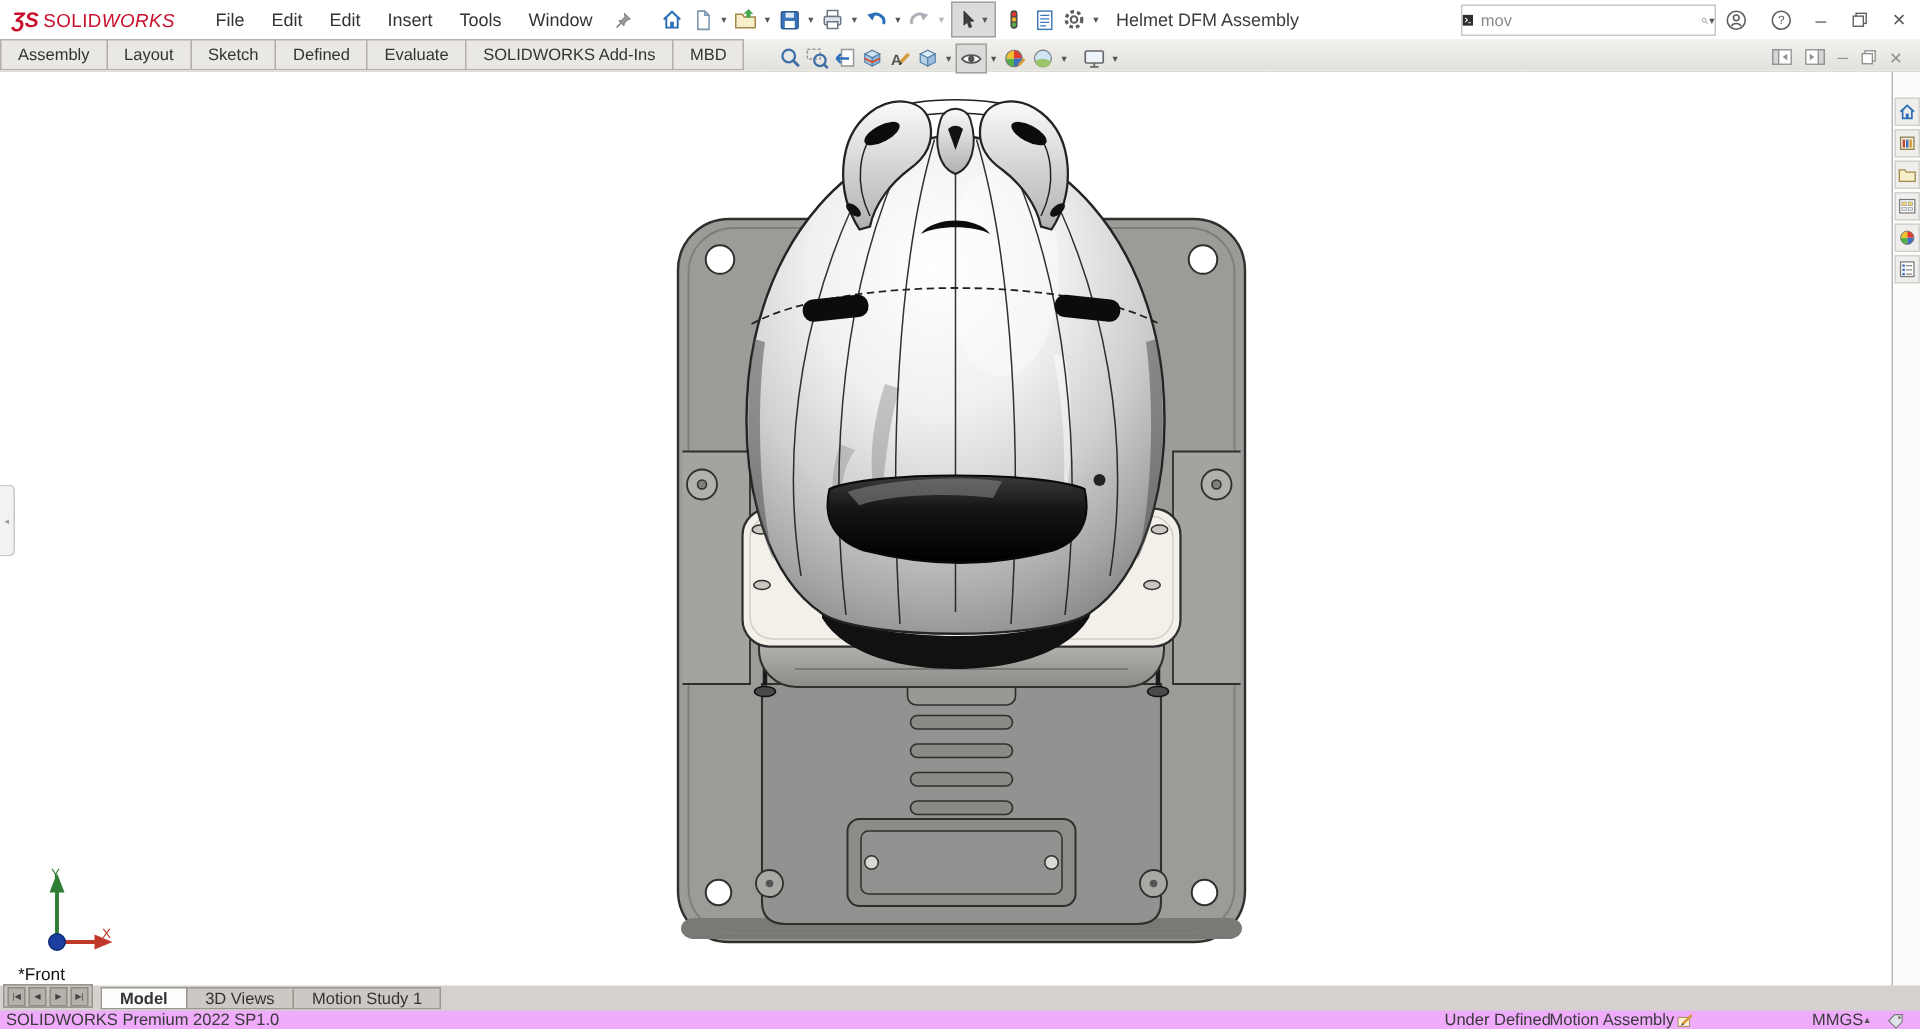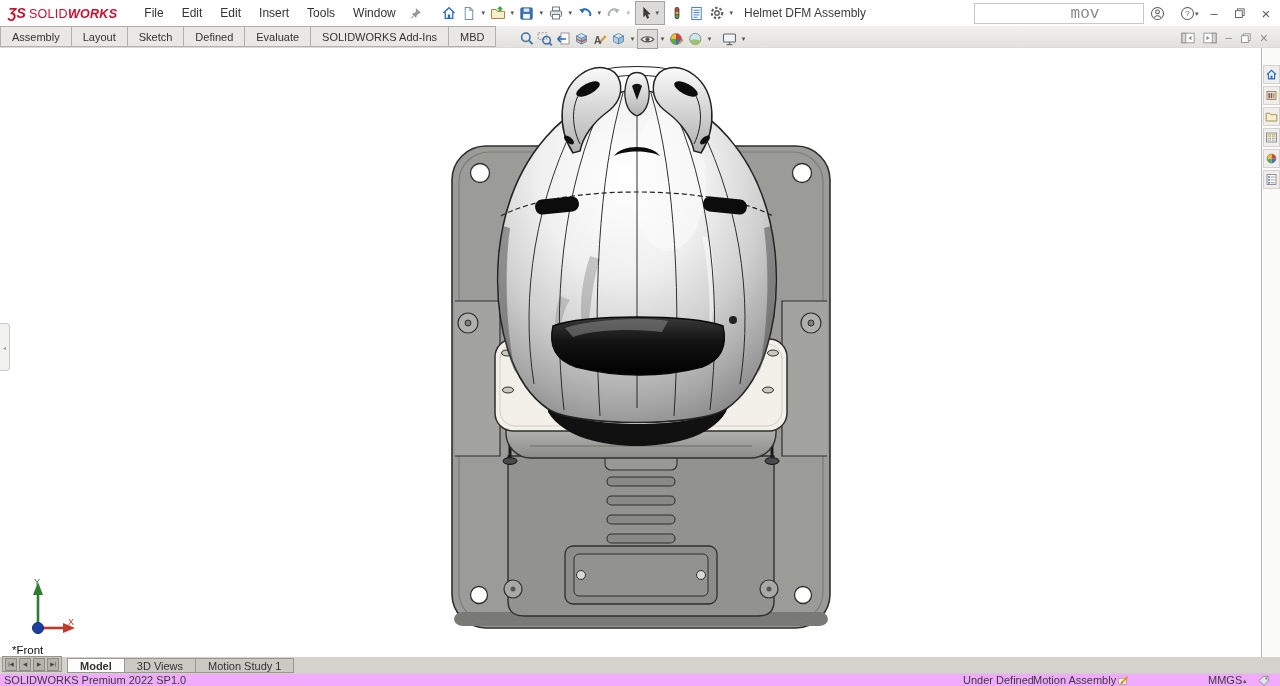--- a/index.html
+++ b/index.html
@@ -4,35 +4,35 @@
 <style>
   html,body{margin:0;padding:0;background:#888;}
   .app{position:relative;width:1280px;height:686px;background:#fff;overflow:hidden;
        font-family:"Liberation Sans",sans-serif;-webkit-font-smoothing:antialiased;color:#333;}
   
   .titlebar{position:absolute;left:0;top:0;width:1280px;height:26px;background:#fff;
             border-bottom:1px solid #dddbd8;display:flex;align-items:center;}
   .logo{display:flex;align-items:baseline;margin-left:8px;white-space:nowrap;}
   .logo .mark{color:#c8102e;font-weight:bold;font-style:italic;font-size:14px;margin-right:3px;}
   .logo .bold{color:#c8102e;font-weight:normal;font-size:12.5px;letter-spacing:.3px;}
-  .logo .light{color:#c8102e;font-weight:bold;font-style:italic;font-size:12.5px;letter-spacing:.3px;}
+  .logo .light{color:#c8102e;font-weight:normal;font-style:italic;font-size:12.5px;letter-spacing:.3px;}
   .menus{display:flex;margin-left:18px;}
   .menu-item{font-size:12px;color:#333;padding:4px 9px;cursor:default;}
   .pinbtn{margin-left:2px;width:18px;height:18px;display:flex;align-items:center;justify-content:center;}
   .qat{display:flex;align-items:center;margin-left:14px;}
   .qat .tbtn{width:20px;height:20px;display:flex;align-items:center;justify-content:center;}
   .dd{font-size:7px;color:#555;width:9px;text-align:center;}
   .dd.dis{color:#b5b5b5;}
   .pressedbox{display:flex;align-items:center;background:#dcdbd9;border:1px solid #a3a2a0;
               height:22px;padding:0 2px;margin:0 2px;}
   .doctitle{position:absolute;left:744px;top:6px;font-size:12px;color:#3c3c3c;}
   .search{position:absolute;left:974px;top:3px;width:168px;height:19px;border:1px solid #c9c8c6;
           background:#fff;display:flex;align-items:center;}
-  .search input{border:0;outline:0;flex:1;font-size:16px;color:#8a8a8a;padding:0 5px;
-                font-family:Liberation Mono, monospace;background:transparent;text-align:center;}
+  .search input{border:0;outline:0;flex:1;font-size:11px;color:#8a8a8a;padding:0 5px;
+                font-family:Liberation Sans, sans-serif;background:transparent;}
   .wctrl{position:absolute;top:0;height:26px;display:flex;align-items:center;justify-content:center;}
   .glyph{color:#5c5c5c;font-size:13px;}
   
   .tabrow{position:absolute;left:0;top:26px;width:1280px;height:21px;
           background:linear-gradient(#f2f1ef,#e3e1dc);}
   .cmdtabs{display:flex;height:21px;align-items:stretch;}
   .cmdtab{background:#eae8e4;border:1px solid #b3b0aa;margin-left:-1px;font-size:11px;color:#333;
           display:flex;align-items:center;padding:0 11px;cursor:default;}
   .cmdtab:first-child{margin-left:0;}
   

